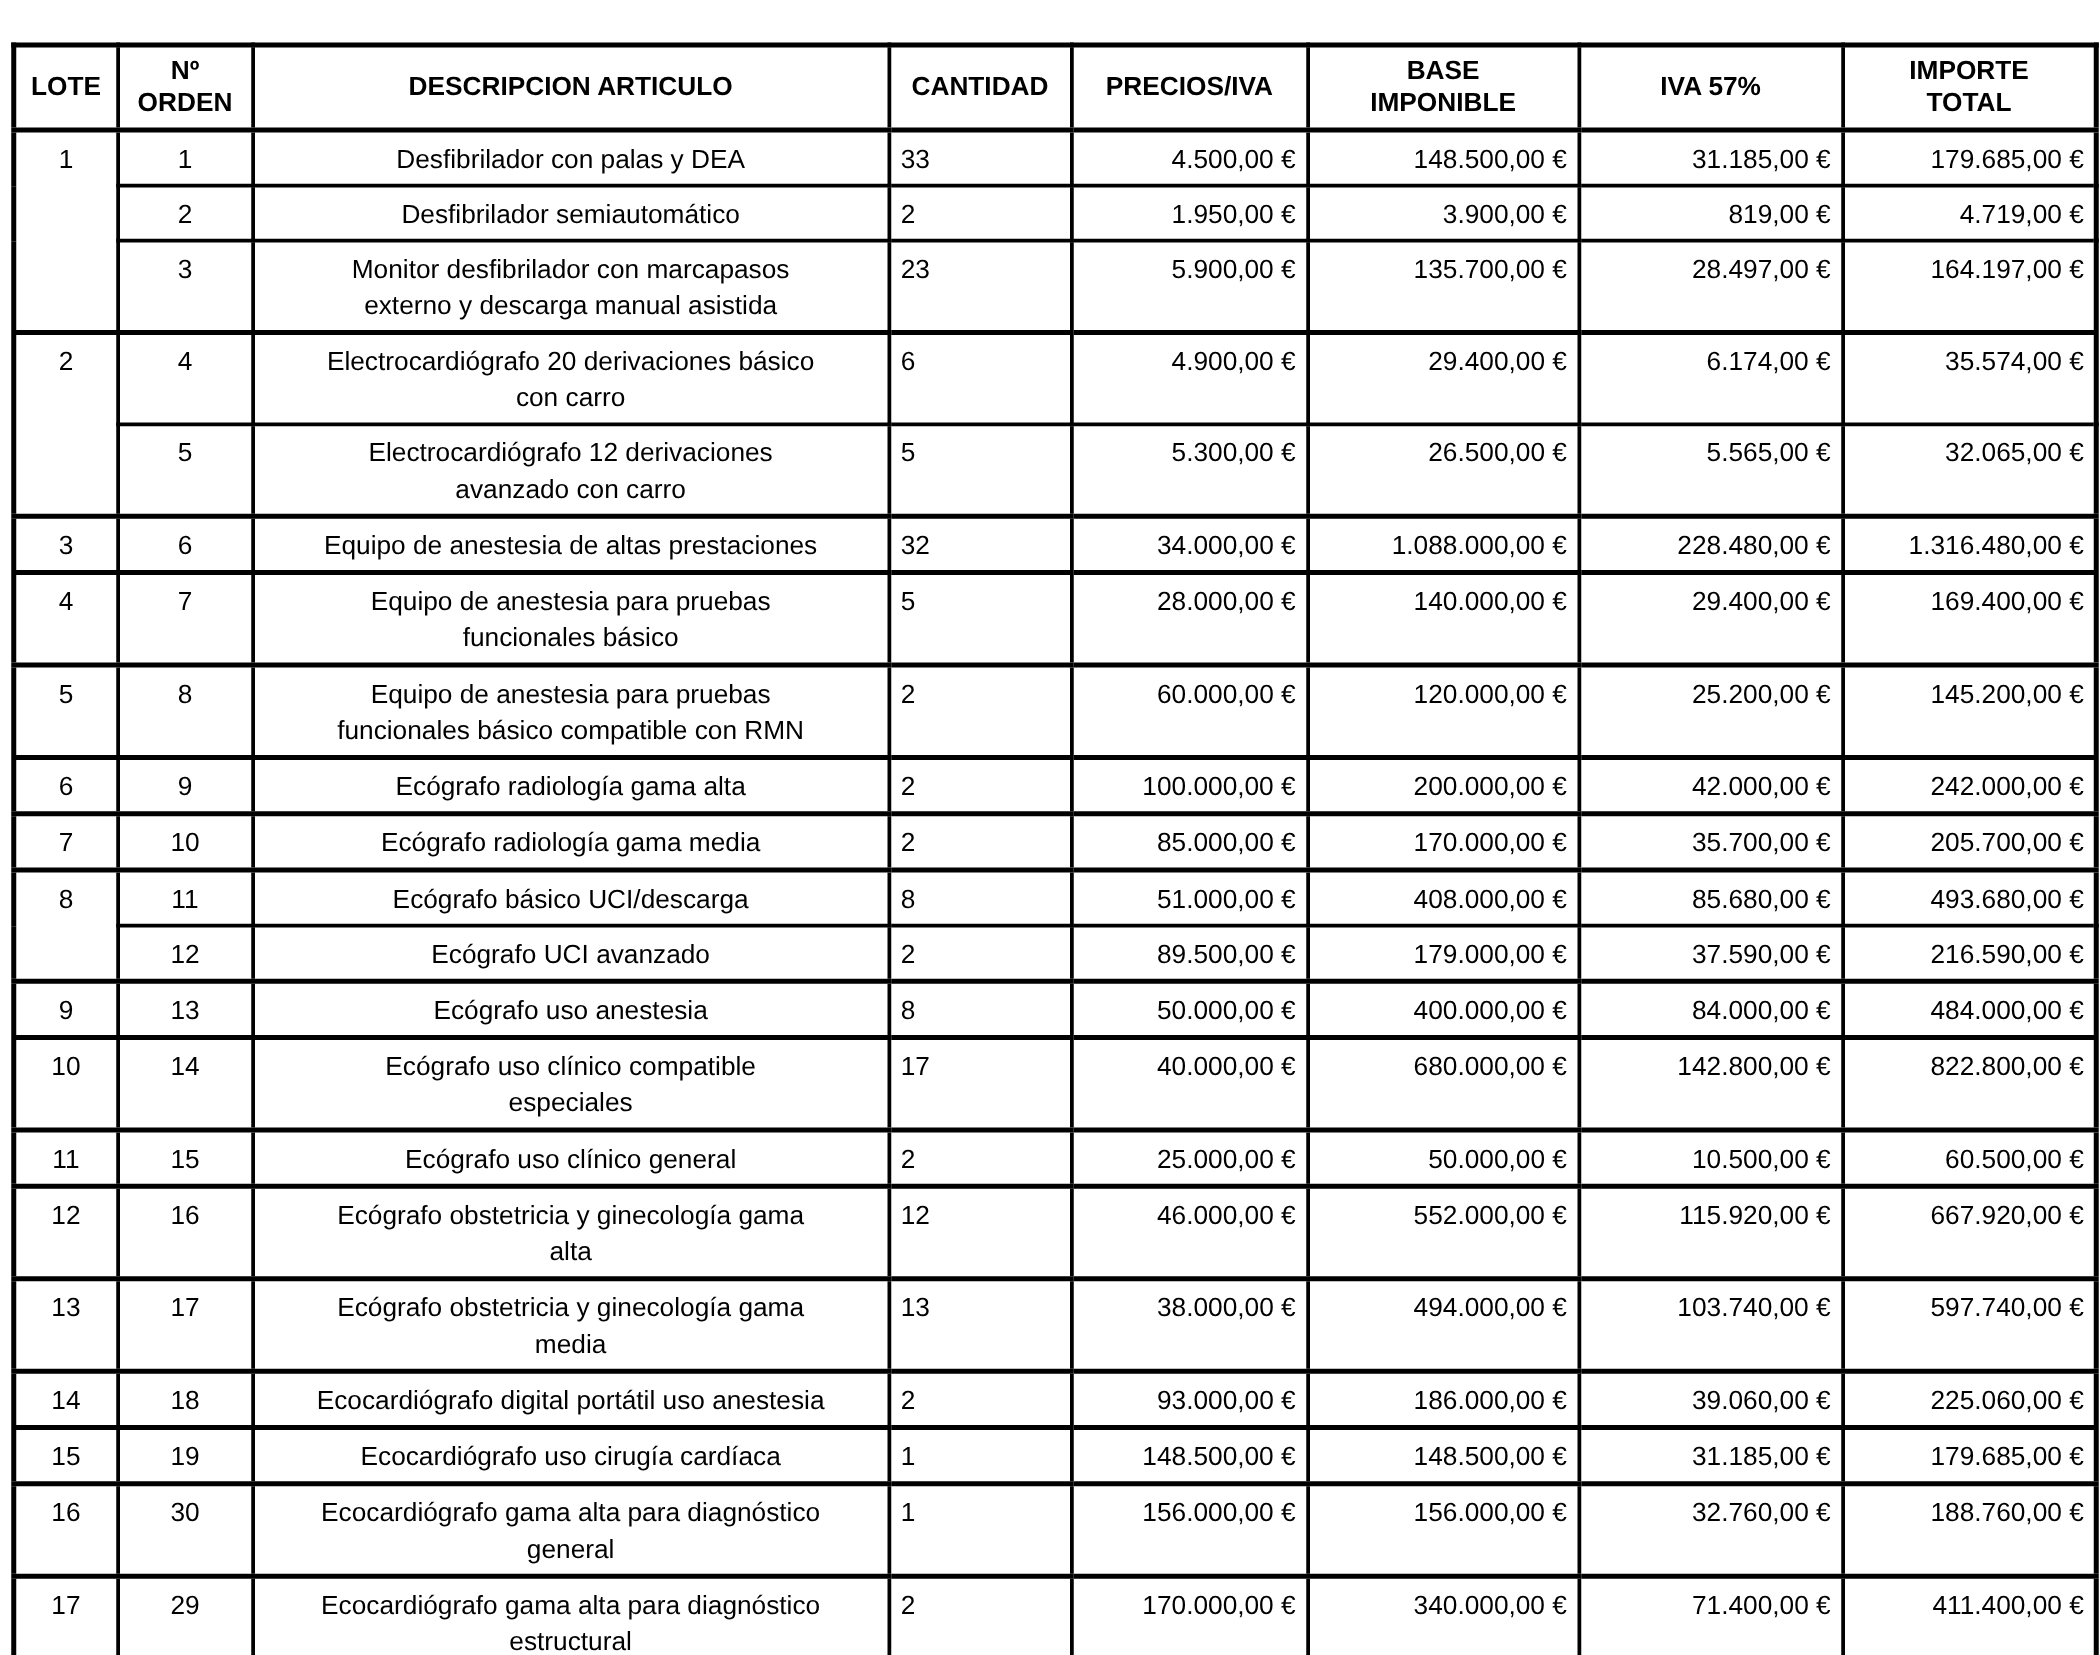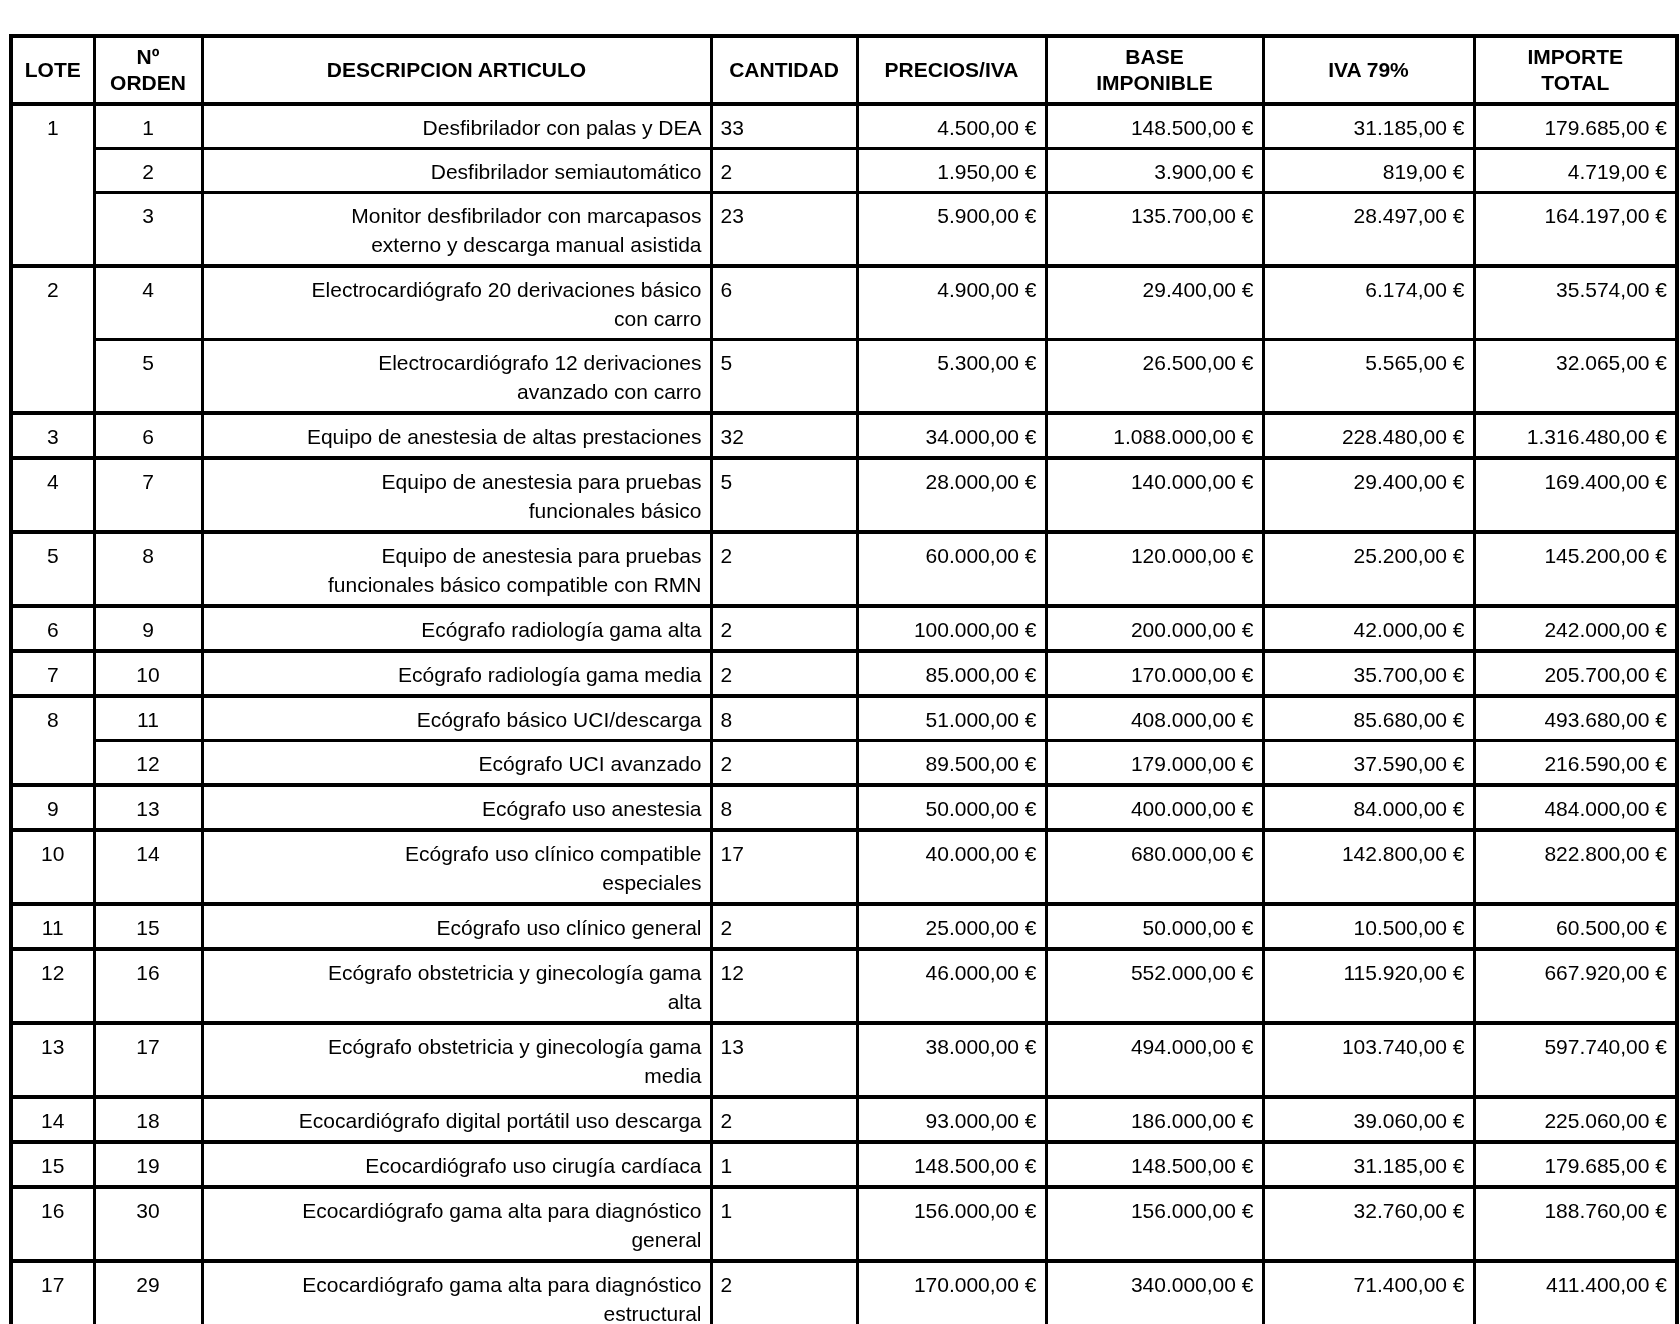--- a/index.html
+++ b/index.html
@@ -50,21 +50,21 @@
   }
   td.c-lote {
     text-align: center;
     vertical-align: middle;
     padding: 0 2px;
   }
   td.c-orden {
     text-align: center;
   }
   td.c-desc {
-    text-align: right;
+    text-align: center;
     white-space: pre-line;
     padding-left: 6px;
     padding-right: 4px;
   }
   td.c-cant {
   }
   td.c-money {
     text-align: right;
     padding-right: 12px;
   }
@@ -87,21 +87,21 @@
     <thead>
       <tr>
         <th>LOTE</th>
         <th>Nº
 ORDEN</th>
         <th>DESCRIPCION ARTICULO</th>
         <th>CANTIDAD</th>
         <th>PRECIOS/IVA</th>
         <th>BASE
 IMPONIBLE</th>
-        <th>IVA 79%</th>
+        <th>IVA 57%</th>
         <th>IMPORTE
 TOTAL</th>
       </tr>
     </thead>
     <tbody id="lots-body">
         <tr class="group-first">
           <td class="c-lote" rowspan="3">1</td>
           <td class="c-orden">1</td>
           <td class="c-desc">Desfibrilador con palas y DEA</td>
           <td class="c-cant">33</td>
@@ -270,21 +270,21 @@
 media</td>
           <td class="c-cant">13</td>
           <td class="c-money">38.000,00 €</td>
           <td class="c-money">494.000,00 €</td>
           <td class="c-money">103.740,00 €</td>
           <td class="c-money">597.740,00 €</td>
         </tr>
         <tr class="group-first">
           <td class="c-lote" rowspan="1">14</td>
           <td class="c-orden">18</td>
-          <td class="c-desc">Ecocardiógrafo digital portátil uso descarga</td>
+          <td class="c-desc">Ecocardiógrafo digital portátil uso anestesia</td>
           <td class="c-cant">2</td>
           <td class="c-money">93.000,00 €</td>
           <td class="c-money">186.000,00 €</td>
           <td class="c-money">39.060,00 €</td>
           <td class="c-money">225.060,00 €</td>
         </tr>
         <tr class="group-first">
           <td class="c-lote" rowspan="1">15</td>
           <td class="c-orden">19</td>
           <td class="c-desc">Ecocardiógrafo uso cirugía cardíaca</td>

